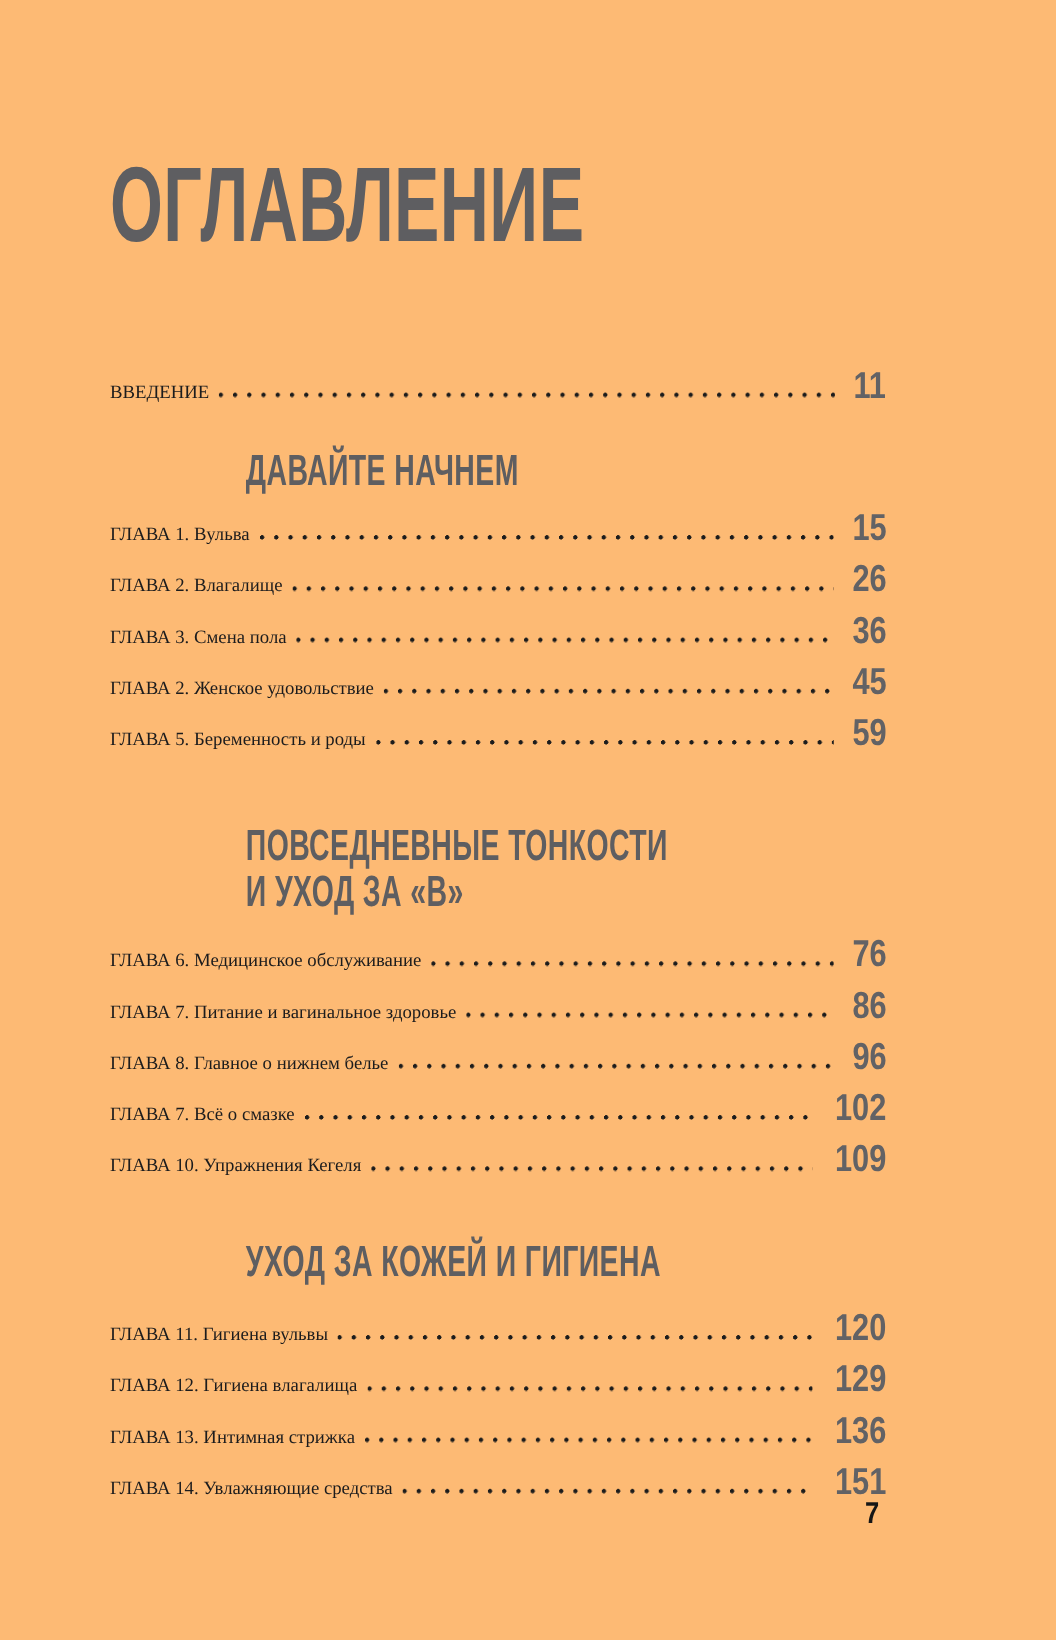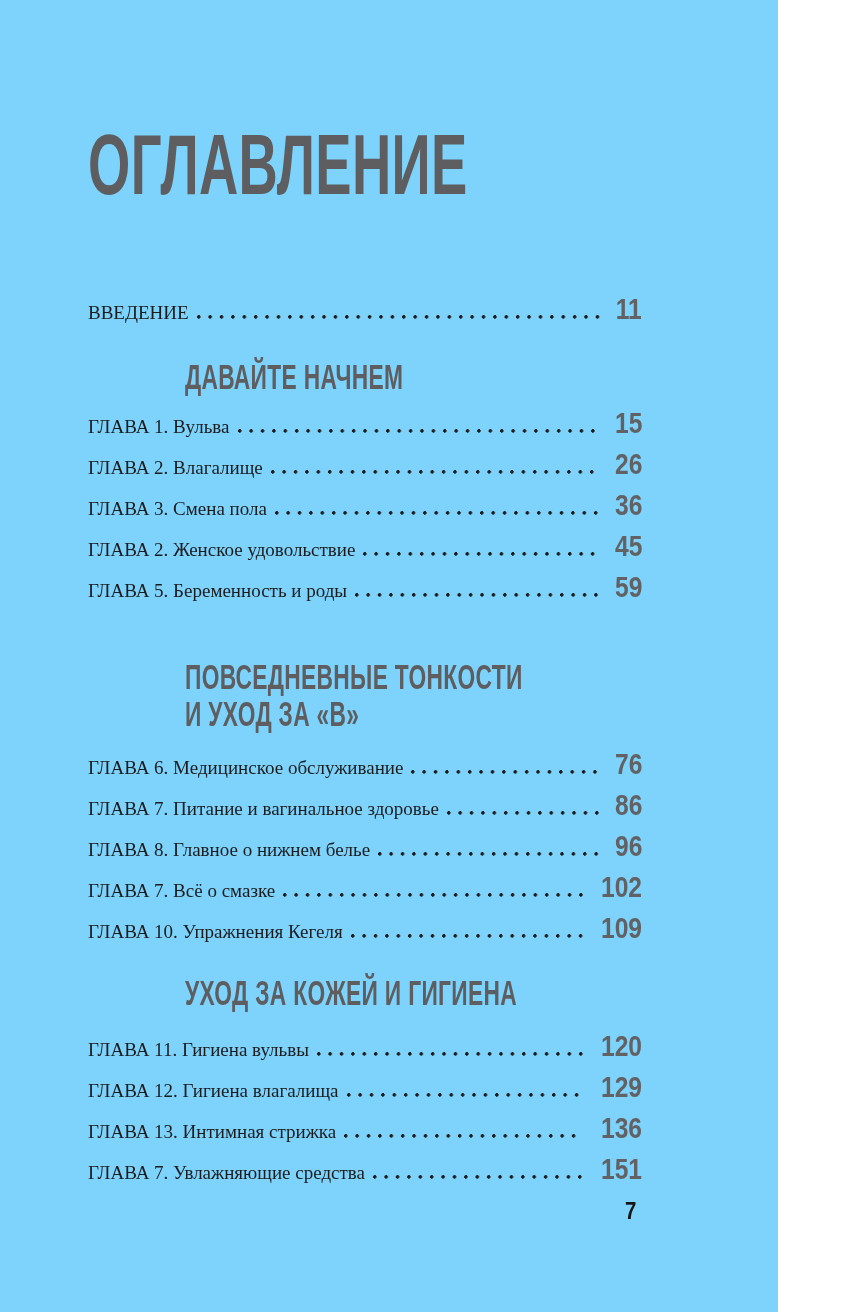--- a/index.html
+++ b/index.html
@@ -1,20 +1,20 @@
 <!DOCTYPE html>
 <html lang="ru"><head>
 <meta charset="utf-8">
 <style>
   html, body { margin: 0; padding: 0; background: #ffffff; }
   .page {
     position: relative;
-    width: 778px;
+    width: 845px;
     height: 1312px;
-    background: #7dd3fc;
+    background: #fdba74;
     overflow: hidden;
     font-family: "Liberation Serif", "DejaVu Serif", serif;
   }
   .content {
     position: absolute;
     left: 88px;
     right: 136px;
     top: 0;
   }
   
@@ -51,21 +51,21 @@
   
   .rows { margin: 0; }
   .row {
     display: flex;
     align-items: baseline;
     height: 41px;
     line-height: 41px;
   }
   .row .label {
     font-family: "Liberation Serif", "DejaVu Serif", serif;
-    font-size: 19px;
+    font-size: 15px;
     color: #1c1c1d;
     white-space: nowrap;
     flex: 0 0 auto;
   }
   .row .dots {
     flex: 1 1 auto;
     height: 4px;
     margin: 0 9px 0 8px;
     background-image: radial-gradient(circle at 1.7px 1.9px, #1c1c1c 1.55px, rgba(0,0,0,0) 1.95px);
     background-size: 11.4px 4px;
@@ -81,21 +81,21 @@
     transform: scaleX(0.82);
     transform-origin: 100% 50%;
     white-space: nowrap;
   }
   
   .intro-row   { margin-top: 81px; }
   .s1-heading  { margin-top: 28px; }
   .s1-rows     { margin-top: 5px; }
   .s2-heading  { margin-top: 51px; }
   .s2-rows     { margin-top: 11px; }
-  .s3-heading  { margin-top: 25px; }
+  .s3-heading  { margin-top: 42px; }
   .s3-rows     { margin-top: 12px; }
   
   .folio {
     position: absolute;
     top: 1199px;
     right: 142px;
     display: inline-block;
     font-family: "Liberation Sans", "DejaVu Sans", sans-serif;
     font-weight: bold;
     font-size: 24px;
@@ -195,21 +195,21 @@
         <span class="label">ГЛАВА 12. Гигиена влагалища</span>
         <span class="dots"></span>
         <span class="pagenum">129</span>
       </div>
       <div class="row">
         <span class="label">ГЛАВА 13. Интимная стрижка</span>
         <span class="dots"></span>
         <span class="pagenum">136</span>
       </div>
       <div class="row">
-        <span class="label">ГЛАВА 7. Увлажняющие средства</span>
+        <span class="label">ГЛАВА 14. Увлажняющие средства</span>
         <span class="dots"></span>
         <span class="pagenum">151</span>
       </div>
     </div>
 
   </div>
 
   <span class="folio">7</span>
 </div>
 

